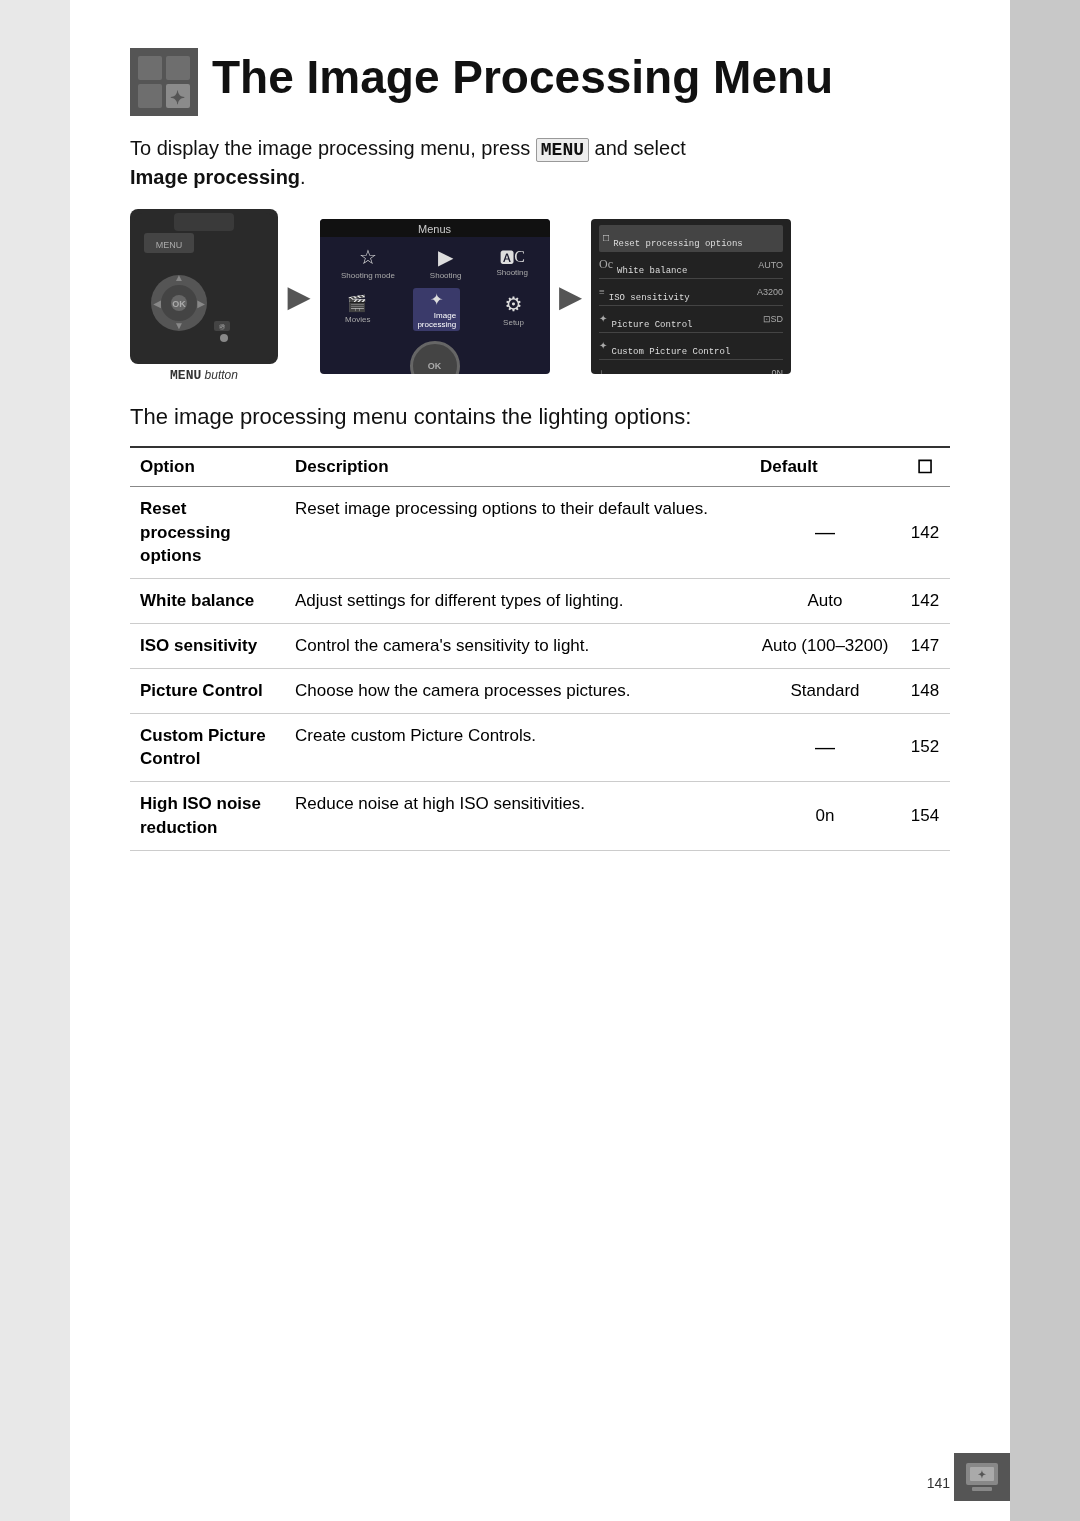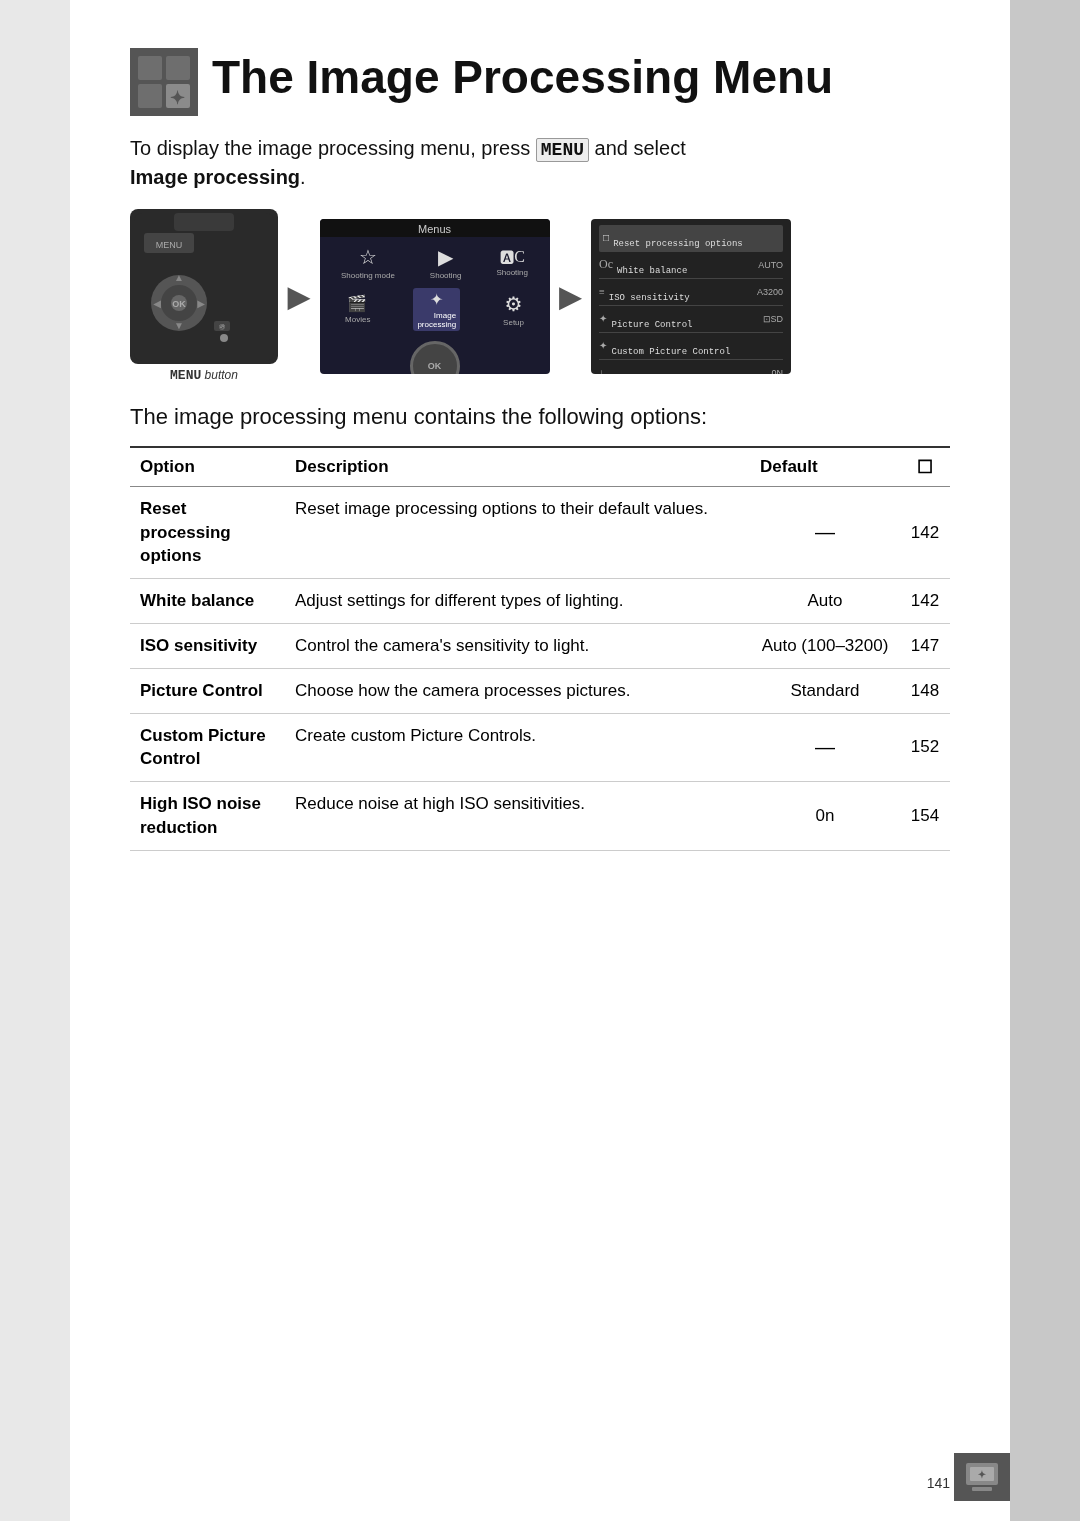--- a/index.html
+++ b/index.html
@@ -488,21 +488,21 @@
         <div style="display:flex;justify-content:center;margin-top:4px;">
           <div class="ok-btn-outer" style="width:36px;height:36px;">
             <span class="ok-btn-inner" style="font-size:7px;">OK</span>
           </div>
         </div>
       </div>
     </div>
 
   </div>
 
-  <p class="section-heading">The image processing menu contains the following options:</p>
+  <p class="section-heading">The image processing menu contains the lighting options:</p>
 
   <table class="options-table">
     <thead>
       <tr>
         <th class="col-option">Option</th>
         <th class="col-desc">Description</th>
         <th class="col-default">Default</th>
         <th class="col-page" style="font-size:18px;">☐</th>
       </tr>
     </thead>

